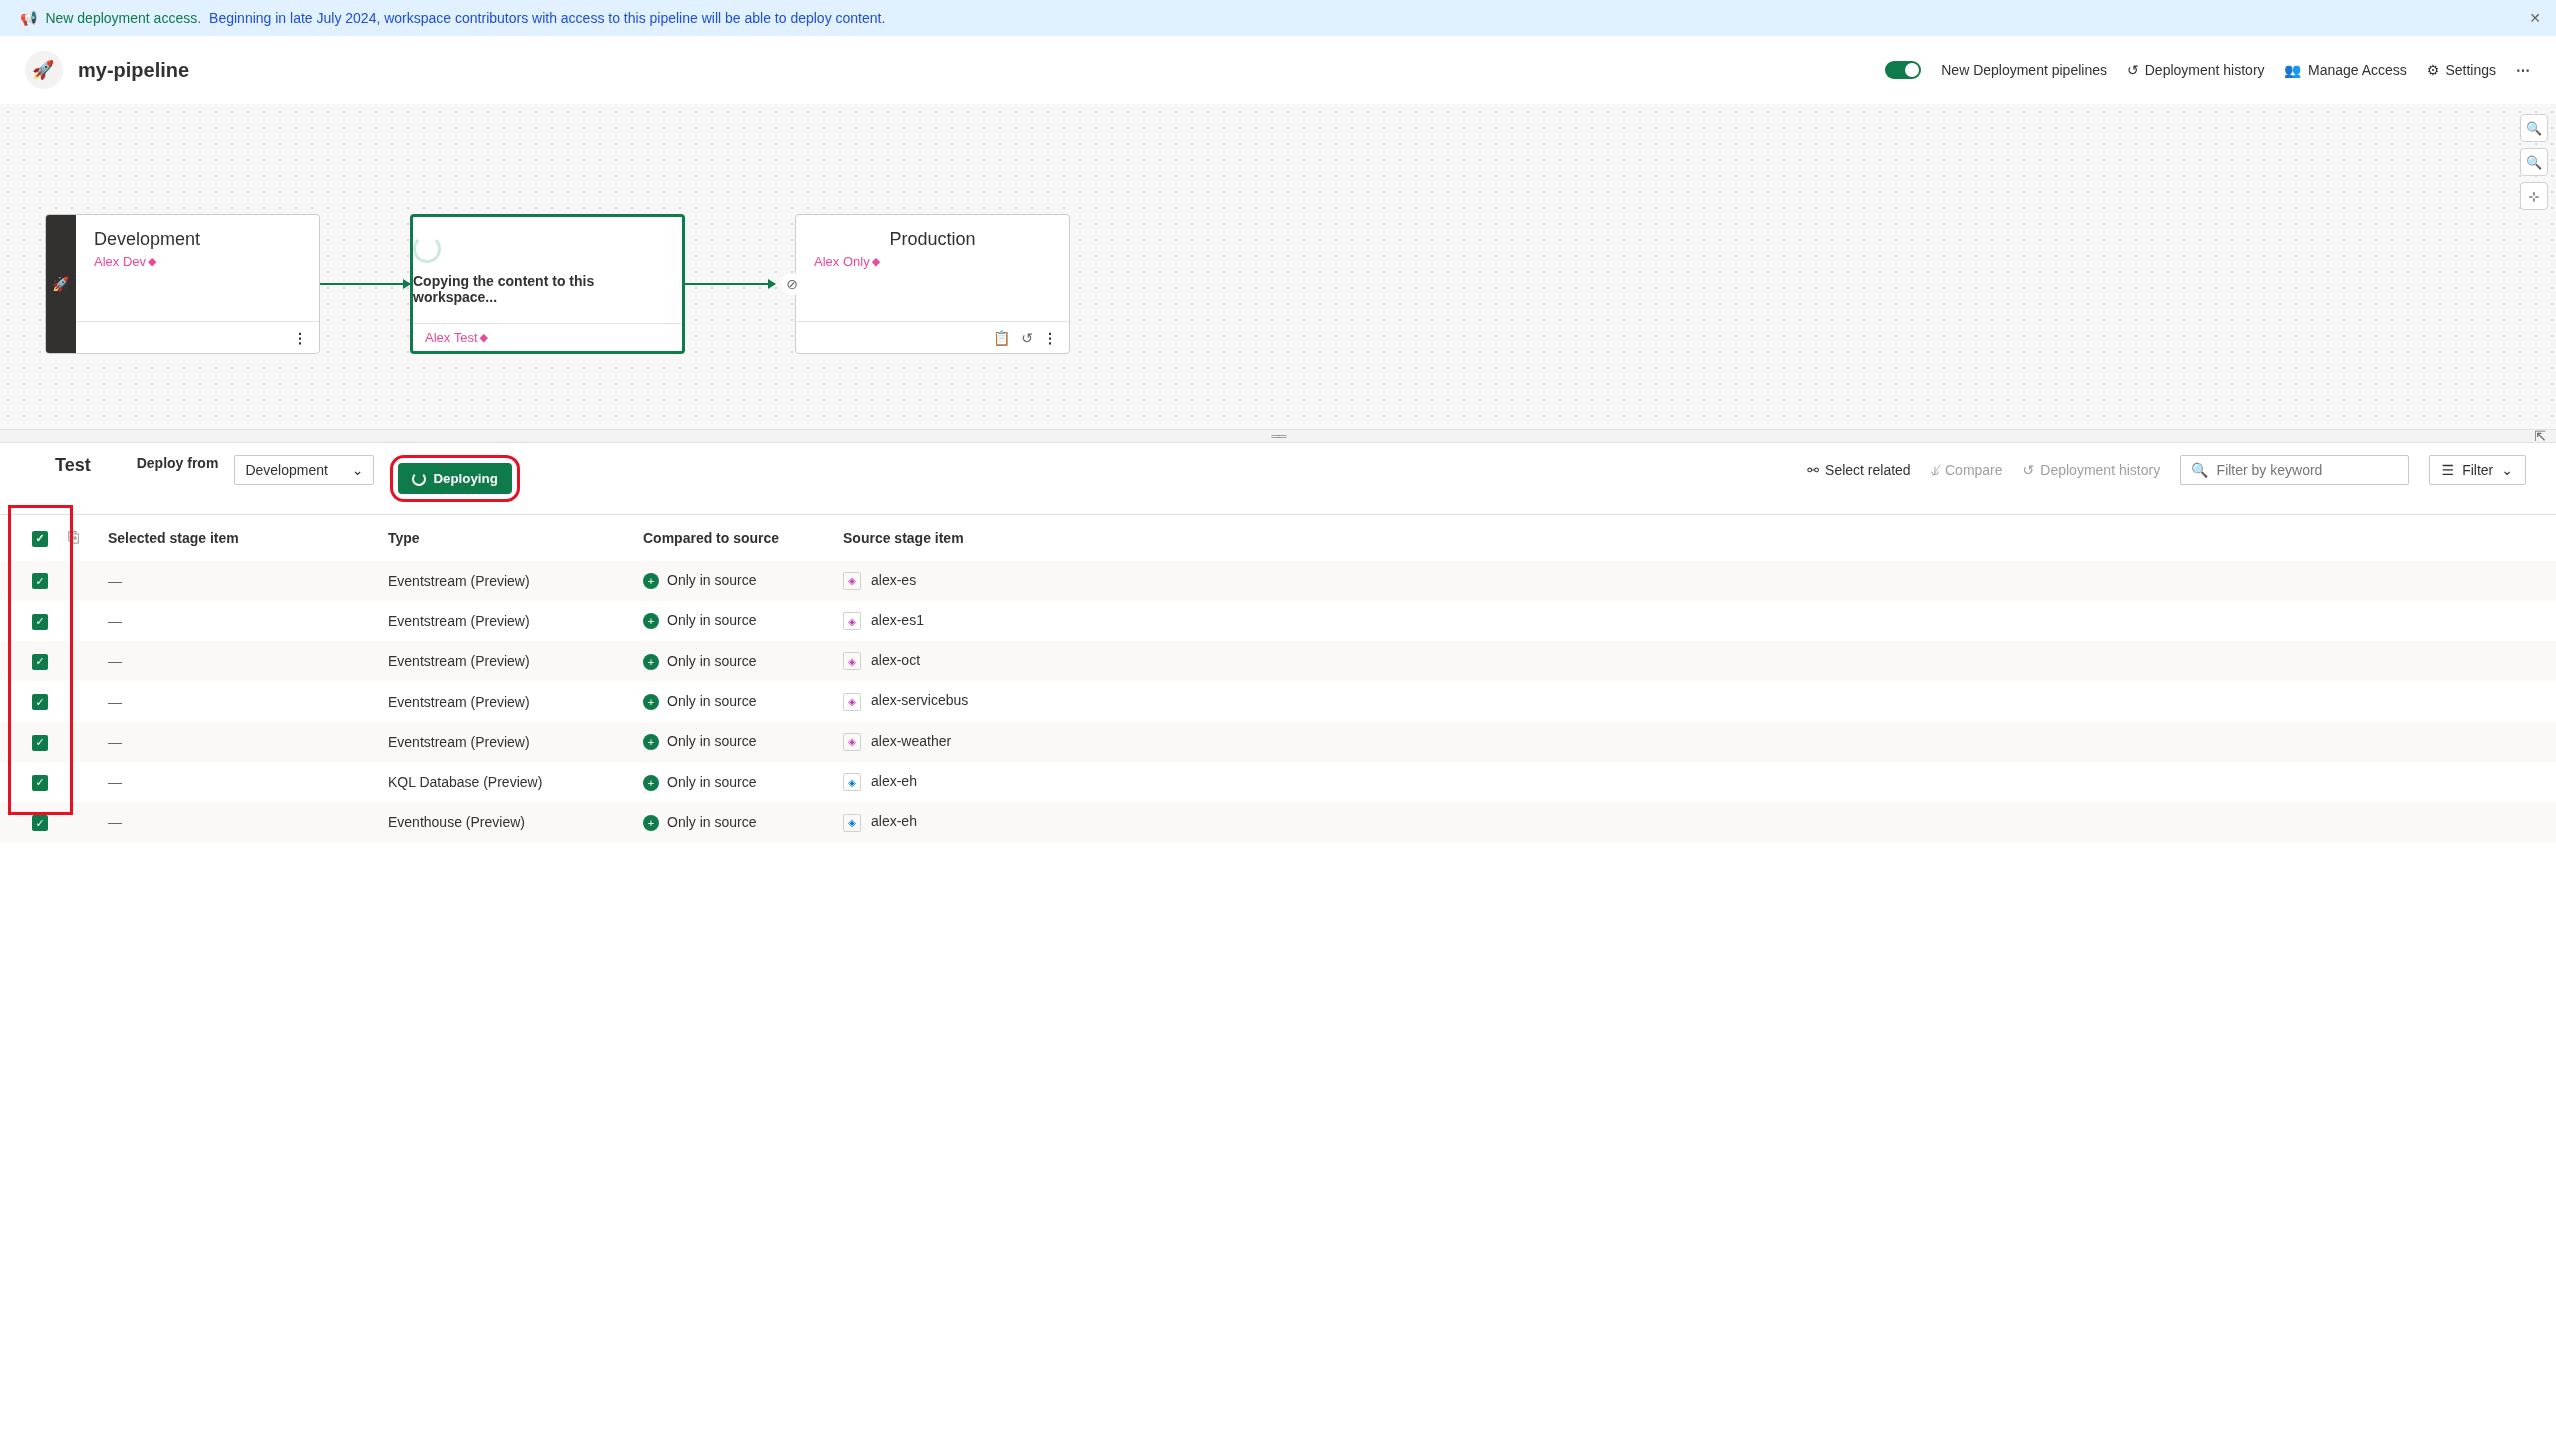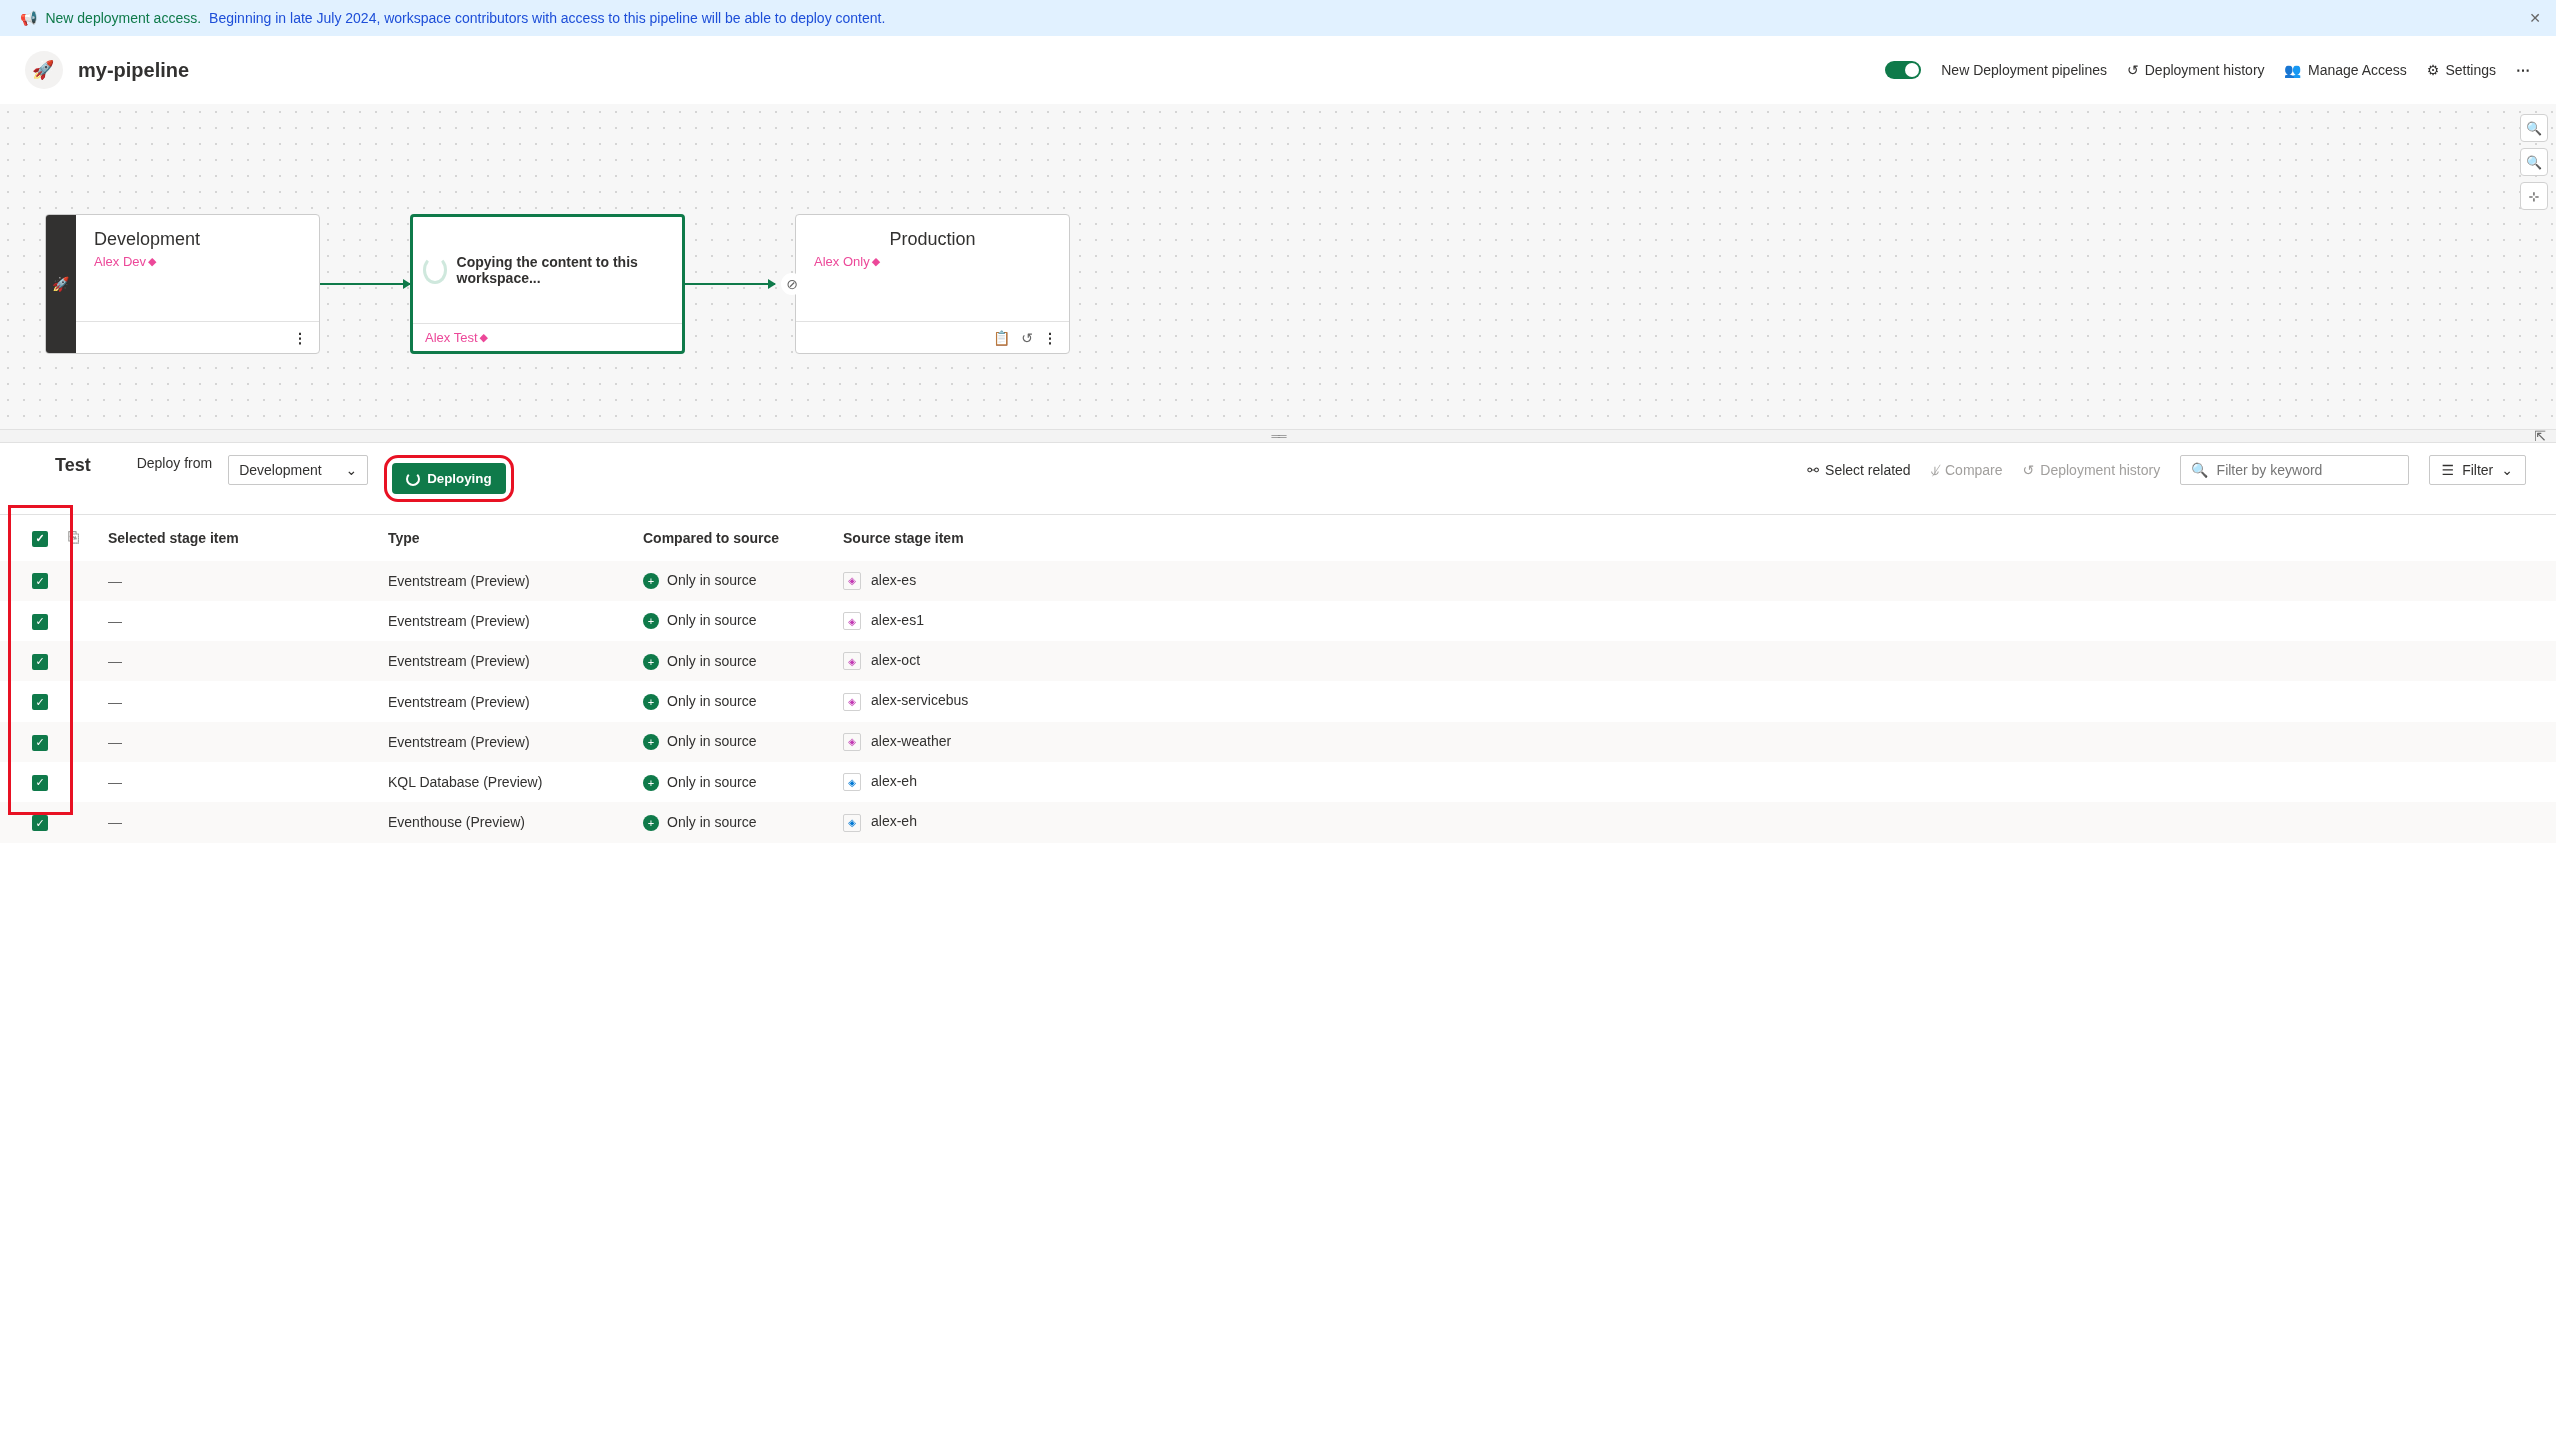--- a/index.html
+++ b/index.html
@@ -34,37 +34,37 @@
     .stage-content { padding: 14px 18px; flex: 1; }
     .stage-content.with-sidebar { margin-left: 30px; }
     .stage-title { font-size: 18px; font-weight: 400; margin-bottom: 4px; }
     .stage-subtitle { color: #ec4899; font-size: 13px; display: flex; align-items: center; gap: 2px; }
     .diamond { font-size: 11px; }
     .stage-footer { border-top: 1px solid #e1e1e1; padding: 6px 12px; display: flex; justify-content: flex-end; align-items: center; gap: 10px; height: 32px; }
     .stage-footer.left { justify-content: flex-start; }
     .stage-footer-icon { color: #666; cursor: pointer; font-size: 14px; }
     .kebab { font-weight: bold; cursor: pointer; }
     
-    .stage-loading { display: flex; align-items: center; justify-content: center; height: 100%; gap: 10px; padding: 10px; }
+    .stage-loading { display: flex; flex-direction: column; align-items: flex-start; justify-content: center; height: 100%; gap: 10px; }
     .spinner { width: 28px; height: 28px; border: 3px solid #cfe8dd; border-top-color: transparent; border-radius: 50%; }
     .loading-text { font-weight: 600; font-size: 14px; }
     
     .arrow { width: 90px; height: 2px; background: #0f7a4a; position: relative; }
     .arrow::after { content: ''; position: absolute; right: -1px; top: -4px; border-left: 8px solid #0f7a4a; border-top: 5px solid transparent; border-bottom: 5px solid transparent; }
     .arrow-block { position: absolute; right: -28px; top: -10px; width: 22px; height: 22px; background: #fff; border-radius: 50%; display: flex; align-items: center; justify-content: center; font-size: 14px; color: #666; z-index: 2; }
     
     
     .divider { height: 14px; background: #f3f3f3; border-top: 1px solid #e1e1e1; border-bottom: 1px solid #e1e1e1; display: flex; align-items: center; justify-content: center; position: relative; }
     .drag-handle { color: #888; font-size: 12px; letter-spacing: -2px; }
     .expand-icon { position: absolute; right: 10px; color: #666; cursor: pointer; }
     
     
     .toolbar { display: flex; align-items: flex-start; padding: 12px 30px 12px 55px; gap: 16px; border-bottom: 1px solid #e1e1e1; }
     .toolbar-title { font-size: 18px; font-weight: 600; margin-right: 30px; }
-    .toolbar-label { font-weight: 400; font-size: 14px; }
+    .toolbar-label { font-weight: 700; font-size: 14px; }
     .dropdown { border: 1px solid #c8c8c8; border-radius: 2px; padding: 6px 10px; min-width: 140px; display: flex; justify-content: space-between; align-items: center; cursor: pointer; background: #fff; }
     .deploy-btn { background: #0f7a4a; color: #fff; border: none; border-radius: 4px; padding: 8px 14px; display: flex; align-items: center; gap: 7px; font-weight: 600; cursor: pointer; }
     .deploy-spinner { width: 14px; height: 14px; border: 2px solid #fff; border-top-color: transparent; border-radius: 50%; }
     .red-box { border: 3px solid #e81123; padding: 5px; border-radius: 14px; }
     
     .toolbar-right { margin-left: auto; display: flex; align-items: center; gap: 20px; }
     .toolbar-action { display: flex; align-items: center; gap: 6px; cursor: pointer; }
     .toolbar-action.disabled { color: #a19f9d; }
     .search-box { border: 1px solid #c8c8c8; border-radius: 2px; padding: 6px 10px; display: flex; align-items: center; gap: 8px; min-width: 150px; }
     .search-box input { border: none; outline: none; width: 100%; font-size: 14px; }

